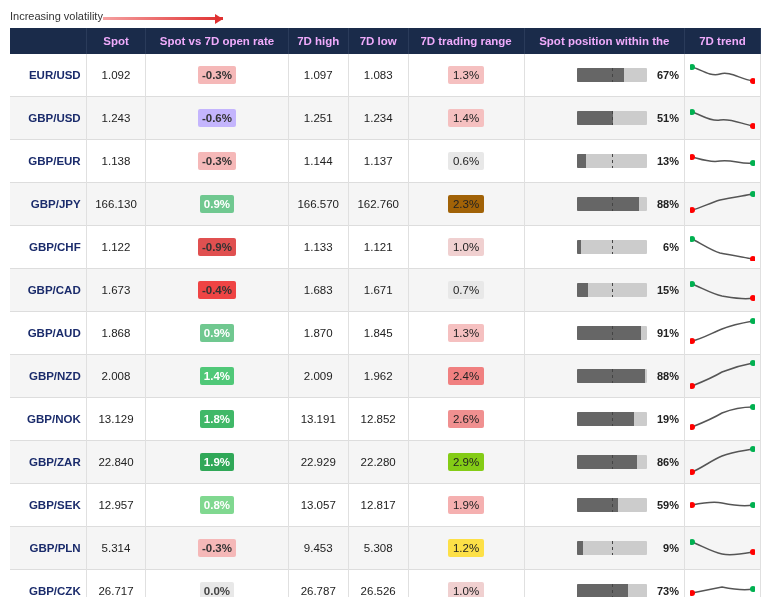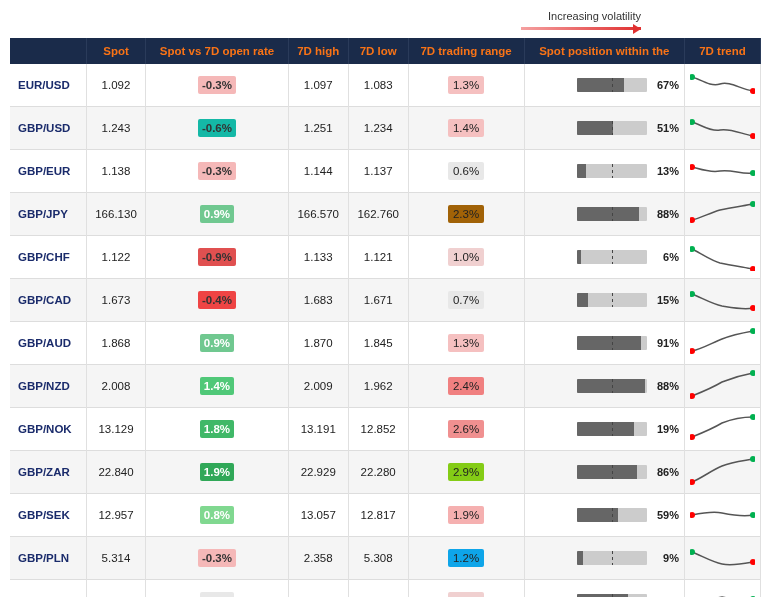--- a/index.html
+++ b/index.html
@@ -6,21 +6,20 @@
     body {
       font-family: Arial, sans-serif;
       font-size: 12px;
       background: #fff;
       width: 771px;
       min-height: 597px;
       padding: 10px;
     }
     .volatility-header {
       display: flex;
-      flex-direction: column;
       align-items: flex-end;
       margin-bottom: 4px;
       padding-right: 120px;
     }
     .volatility-label {
       font-size: 11px;
       color: #333;
       margin-bottom: 2px;
     }
     .volatility-arrow {
@@ -44,21 +43,21 @@
       border-left: 8px solid #e03030;
       border-top: 5px solid transparent;
       border-bottom: 5px solid transparent;
     }
     table {
       width: 100%;
       border-collapse: collapse;
     }
     thead tr {
       background: #1a2b4a;
-      color: #f97316;
+      color: #f0abfc;
       margin-top: 8px;
     }
     thead th {
       padding: 7px 5px;
       text-align: center;
       font-size: 11.5px;
       font-weight: bold;
       border-right: 1px solid #2a3b5a;
     }
     thead th:first-child {
@@ -75,21 +74,21 @@
       background: #fff;
     }
     tbody td {
       padding: 5px 5px;
       text-align: center;
       font-size: 11.5px;
       color: #222;
       border-right: 1px solid #e0e0e0;
     }
     tbody td:first-child {
-      text-align: left;
+      text-align: right;
       padding-left: 8px;
       font-weight: bold;
       color: #1a2b6b;
     }
     .spot-vs-cell {
       font-weight: bold;
       border-radius: 2px;
       padding: 3px 4px;
     }
     .range-cell {
@@ -182,21 +181,21 @@
         </td>
         <td class="trend-cell"><svg width="65" height="30" viewBox="0 0 65 30">
             <path d="M2,8 C10,10 20,18 30,15 C40,12 50,20 63,22" fill="none" stroke="#555" stroke-width="1.5"></path>
             <circle cx="2" cy="8" r="3" fill="#00b050"></circle>
             <circle cx="63" cy="22" r="3" fill="#ff0000"></circle>
           </svg></td>
       </tr>
       <tr>
         <td>GBP/USD</td>
         <td>1.243</td>
-        <td><span class="spot-vs-cell" style="background: #14b8a6; color: rgb(51, 51, 51);">-0.6%</span></td>
+        <td><span class="spot-vs-cell" style="background: #c4b5fd; color: rgb(51, 51, 51);">-0.6%</span></td>
         <td>1.251</td>
         <td>1.234</td>
         <td><span class="range-cell" style="background: rgb(245, 192, 192);">1.4%</span></td>
         <td class="spot-position-cell">
           <div class="spot-bar-container">
             <div class="spot-bar-bg">
               <div class="spot-bar-fill" style="width: 51%;"></div>
               <div class="spot-bar-dotted-line" style="left: 50%;"></div>
             </div>
             <span class="spot-pct-label">51%</span>
@@ -403,23 +402,23 @@
         <td class="trend-cell"><svg width="65" height="30" viewBox="0 0 65 30">
             <path d="M2,16 C12,14 22,12 32,14 C42,16 52,18 63,16" fill="none" stroke="#555" stroke-width="1.5"></path>
             <circle cx="2" cy="16" r="3" fill="#ff0000"></circle>
             <circle cx="63" cy="16" r="3" fill="#00b050"></circle>
           </svg></td>
       </tr>
       <tr>
         <td>GBP/PLN</td>
         <td>5.314</td>
         <td><span class="spot-vs-cell" style="background: rgb(245, 184, 184); color: rgb(51, 51, 51);">-0.3%</span></td>
-        <td>2.358</td>
+        <td>9.453</td>
         <td>5.308</td>
-        <td><span class="range-cell" style="background: #0ea5e9;">1.2%</span></td>
+        <td><span class="range-cell" style="background: #fde047;">1.2%</span></td>
         <td class="spot-position-cell">
           <div class="spot-bar-container">
             <div class="spot-bar-bg">
               <div class="spot-bar-fill" style="width: 9%;"></div>
               <div class="spot-bar-dotted-line" style="left: 50%;"></div>
             </div>
             <span class="spot-pct-label">9%</span>
           </div>
         </td>
         <td class="trend-cell"><svg width="65" height="30" viewBox="0 0 65 30">

